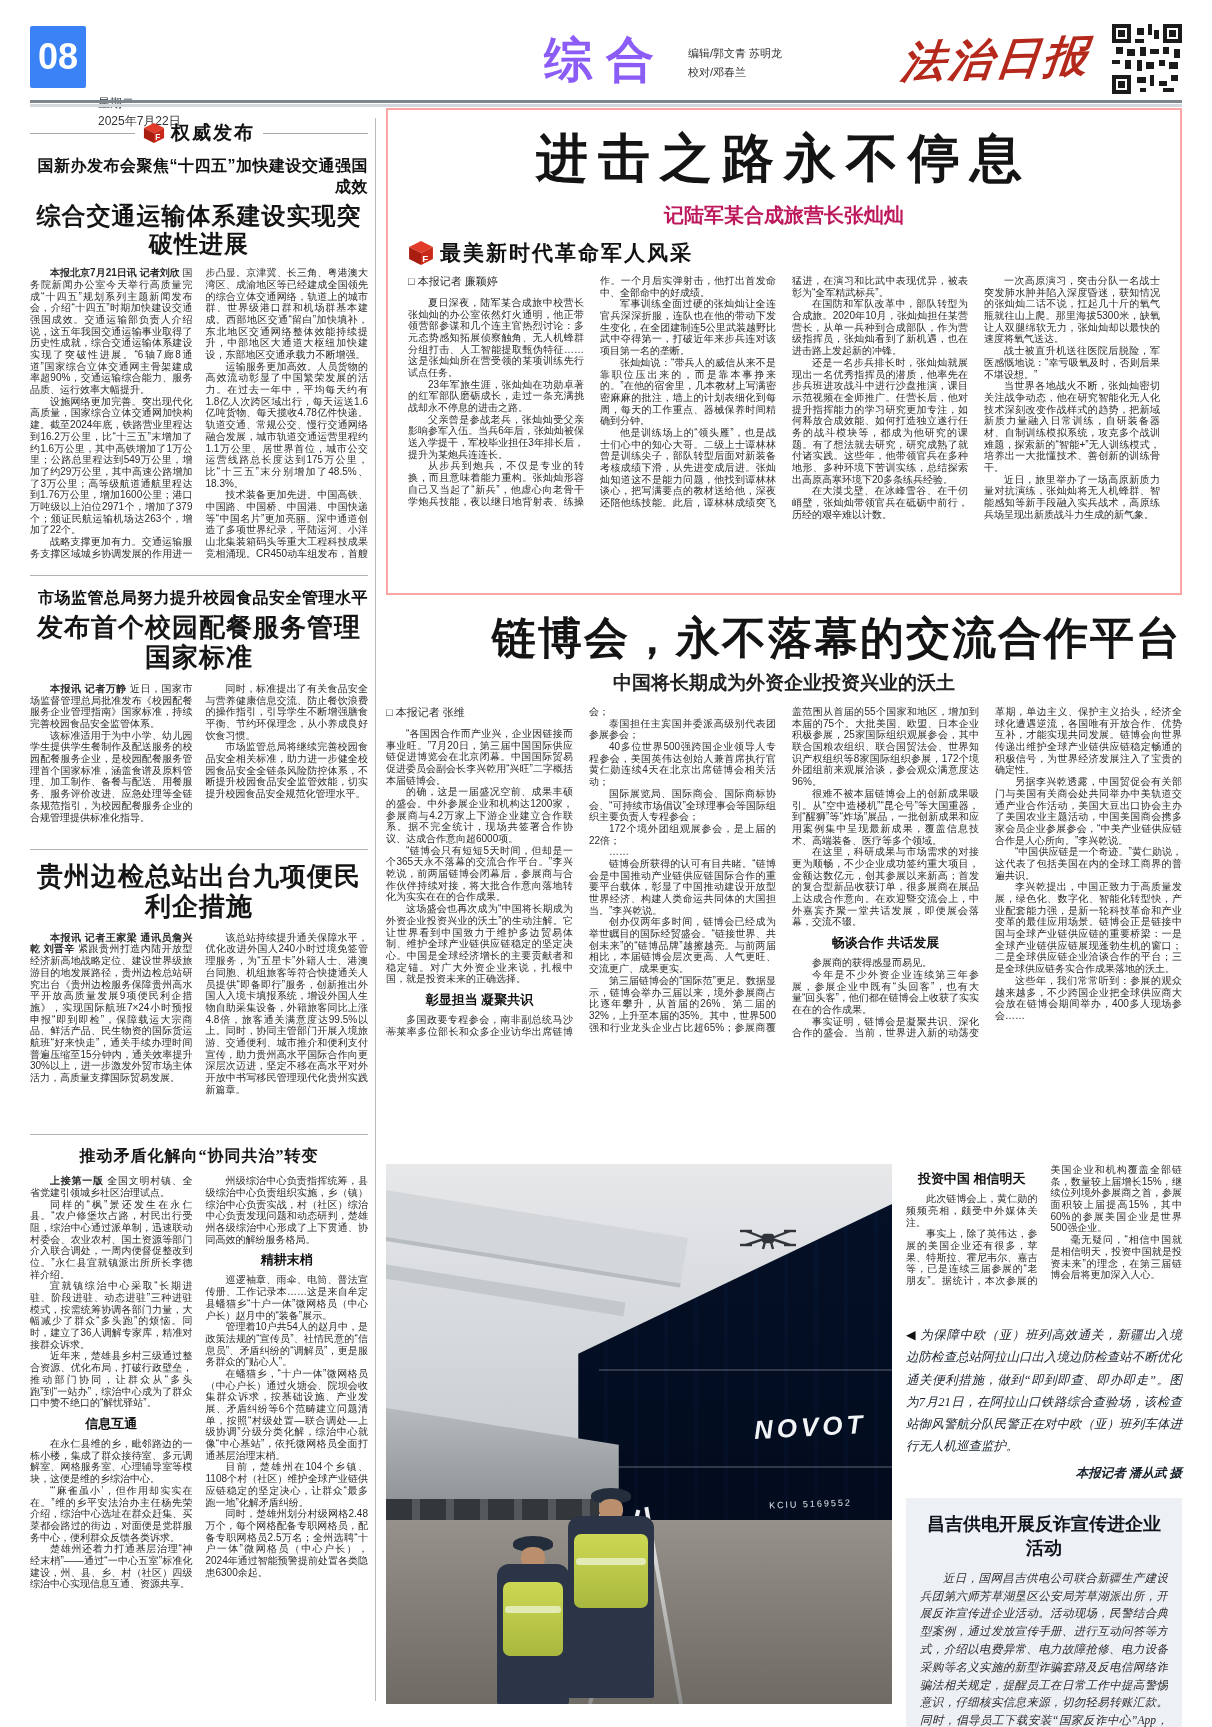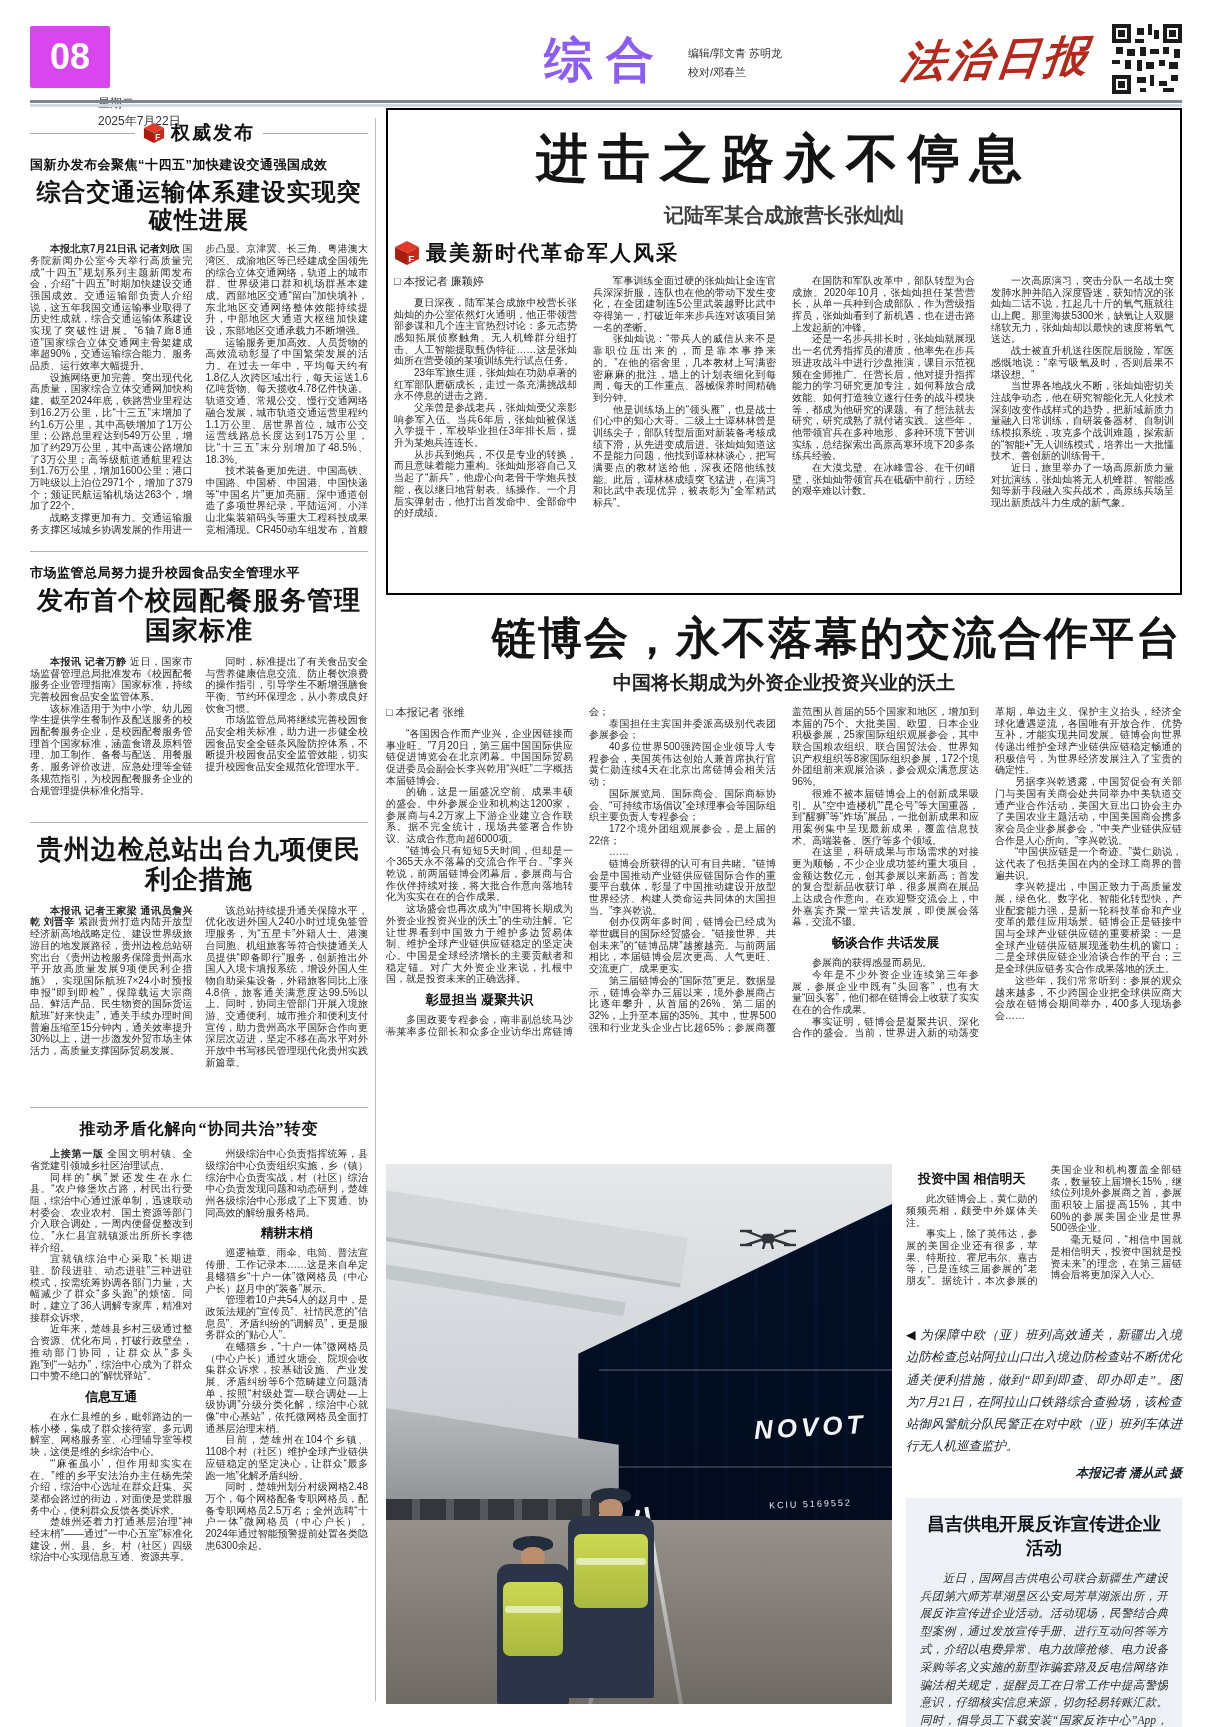--- a/index.html
+++ b/index.html
@@ -1,53 +1,53 @@
 <!DOCTYPE html>
 <html><head>
 <meta charset="utf-8">
 <style>
   html,body{margin:0;padding:0;background:#e9e9e9;}
   .page{position:relative;width:1212px;height:1727px;background:#fff;margin:0 auto;overflow:hidden;
         font-family:"Liberation Sans","DejaVu Sans",sans-serif;color:#2a2a2a;}
   
   .header{position:absolute;left:30px;right:30px;top:20px;height:78px;}
-  .pagenum{position:absolute;left:0;top:6px;width:80px;height:62px;background:#d946ef;color:#fff;
+  .pagenum{position:absolute;left:0;top:6px;width:56px;height:62px;background:#3b82f6;color:#fff;
            font-weight:bold;font-size:36px;display:flex;align-items:center;justify-content:center;border-radius:2px;}
   .dateblock{position:absolute;left:68px;top:26px;font-size:12px;line-height:1.5;color:#333;margin-top:48px;}
   .section-title{position:absolute;left:50%;top:8px;transform:translateX(-50%);color:#8b5cf6;
                  font-size:48px;font-weight:900;letter-spacing:14px;font-family:"Liberation Sans",sans-serif;}
   .editors{position:absolute;right:400px;top:24px;font-size:11px;line-height:1.7;color:#333;white-space:nowrap;}
   .masthead{position:absolute;right:92px;top:10px;color:#b5291c;font-size:44px;font-weight:900;font-style:italic;
             font-family:"Liberation Serif","DejaVu Serif",serif;transform:skewX(-8deg) rotate(-2deg);letter-spacing:3px;}
   .qr{position:absolute;right:0;top:4px;}
   .header-rule{position:absolute;left:30px;right:30px;top:100px;height:3px;background:#7d858d;box-shadow:0 4px 0 #d2d8dd;}
   
   .leftcol{position:absolute;left:30px;top:118px;width:338px;}
   .vrule{position:absolute;left:375px;top:118px;bottom:26px;width:1px;background:#bcbcbc;}
   .rightarea{position:absolute;left:386px;top:108px;width:796px;}
   .divider{border:none;border-top:1px solid #b3b3b3;margin:10px 0 12px;}
   
   .logo-row{display:flex;align-items:center;gap:8px;margin:2px 0 10px;}
   .logo-row .line{flex:1;height:1px;background:#a9a9a9;}
   .logo-label{font-size:19px;font-weight:900;color:#111;letter-spacing:2px;display:flex;align-items:center;gap:6px;}
-  .kicker{text-align:left;font-size:13px;font-weight:900;color:#111;margin:2px 0 4px;letter-spacing:.5px;}
+  .kicker{text-align:right;font-size:16px;font-weight:900;color:#111;margin:2px 0 4px;letter-spacing:.5px;}
   .a-title{text-align:center;font-family:"Liberation Serif","DejaVu Serif",serif;font-weight:900;color:#151515;
            font-size:25px;line-height:1.15;margin:2px 0 10px;letter-spacing:1px;}
   .body{font-size:10px;line-height:1.17;color:#2b2b2b;column-gap:13px;overflow:hidden;text-align:justify;}
   .cols2{column-count:2;}
   .cols4{column-count:4;column-gap:16px;}
   .body p.para{margin:0;text-indent:2em;}
   .body .lead{font-weight:bold;}
   .body .subhead{text-align:center;font-weight:900;font-size:13px;margin:7px 0;color:#111;break-inside:avoid;}
   .body p.byline{font-weight:normal;text-indent:0;margin:0 0 9px;font-size:11px;}
   
-  .army-box{border:2px solid #000000;padding:12px 6px 12px;margin-bottom:14px;}
+  .army-box{border:2px solid #fca5a5;padding:12px 20px 12px;margin-bottom:14px;}
   .army-box h1{margin:2px 0 4px;text-align:center;font-size:52px;font-weight:900;color:#141414;
                letter-spacing:10px;font-family:"Liberation Sans",sans-serif;}
-  .army-box h2{margin:8px 0 10px;text-align:center;font-size:20px;font-weight:700;color:#404040;}
+  .army-box h2{margin:8px 0 10px;text-align:center;font-size:20px;font-weight:700;color:#be185d;}
   .army-box .logo-row{margin:4px 0 8px;}
   .army-box .logo-label{font-size:21px;}
   .army-body{height:306px;}
   
   .expo h1{margin:6px 0 2px;text-align:right;font-family:"Liberation Serif","DejaVu Serif",serif;
            font-weight:900;font-size:44px;color:#141414;letter-spacing:2px;}
   .expo h2{margin:0 0 10px;text-align:center;font-size:19px;font-weight:700;color:#222;}
   .expo-body{height:444px;}
   
   .band{display:flex;gap:14px;margin-top:14px;}

